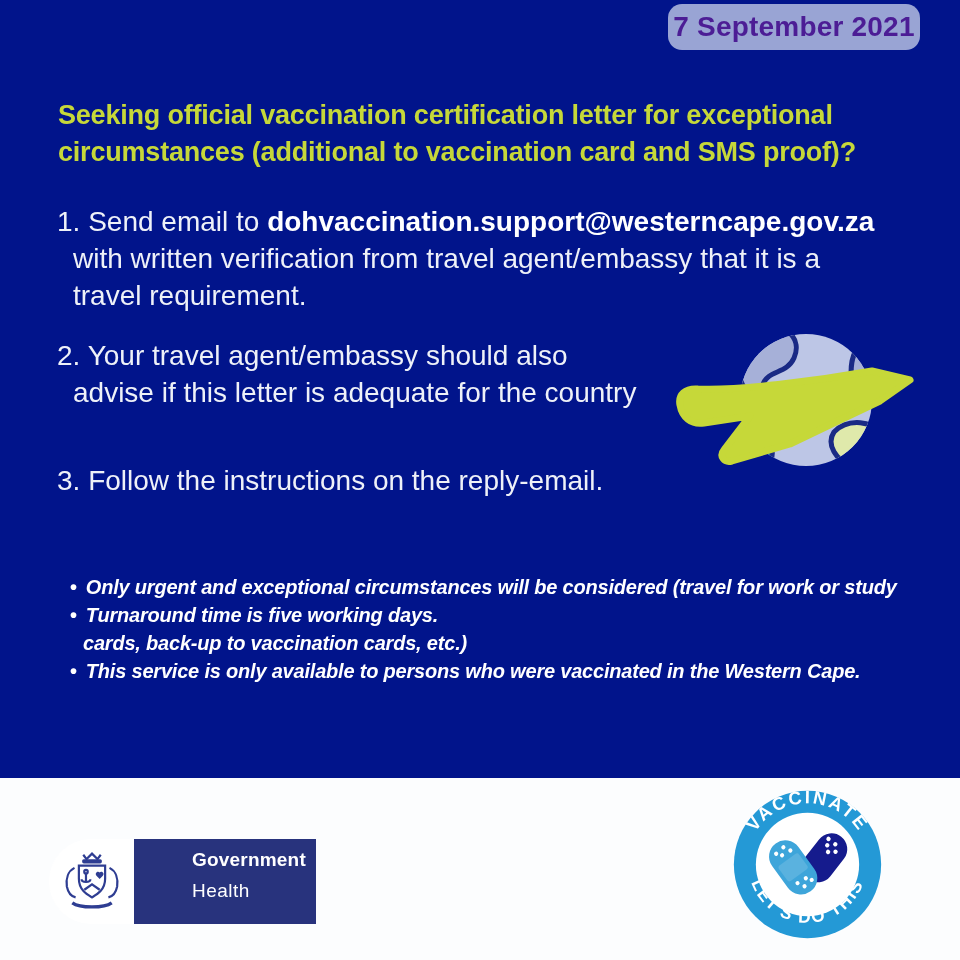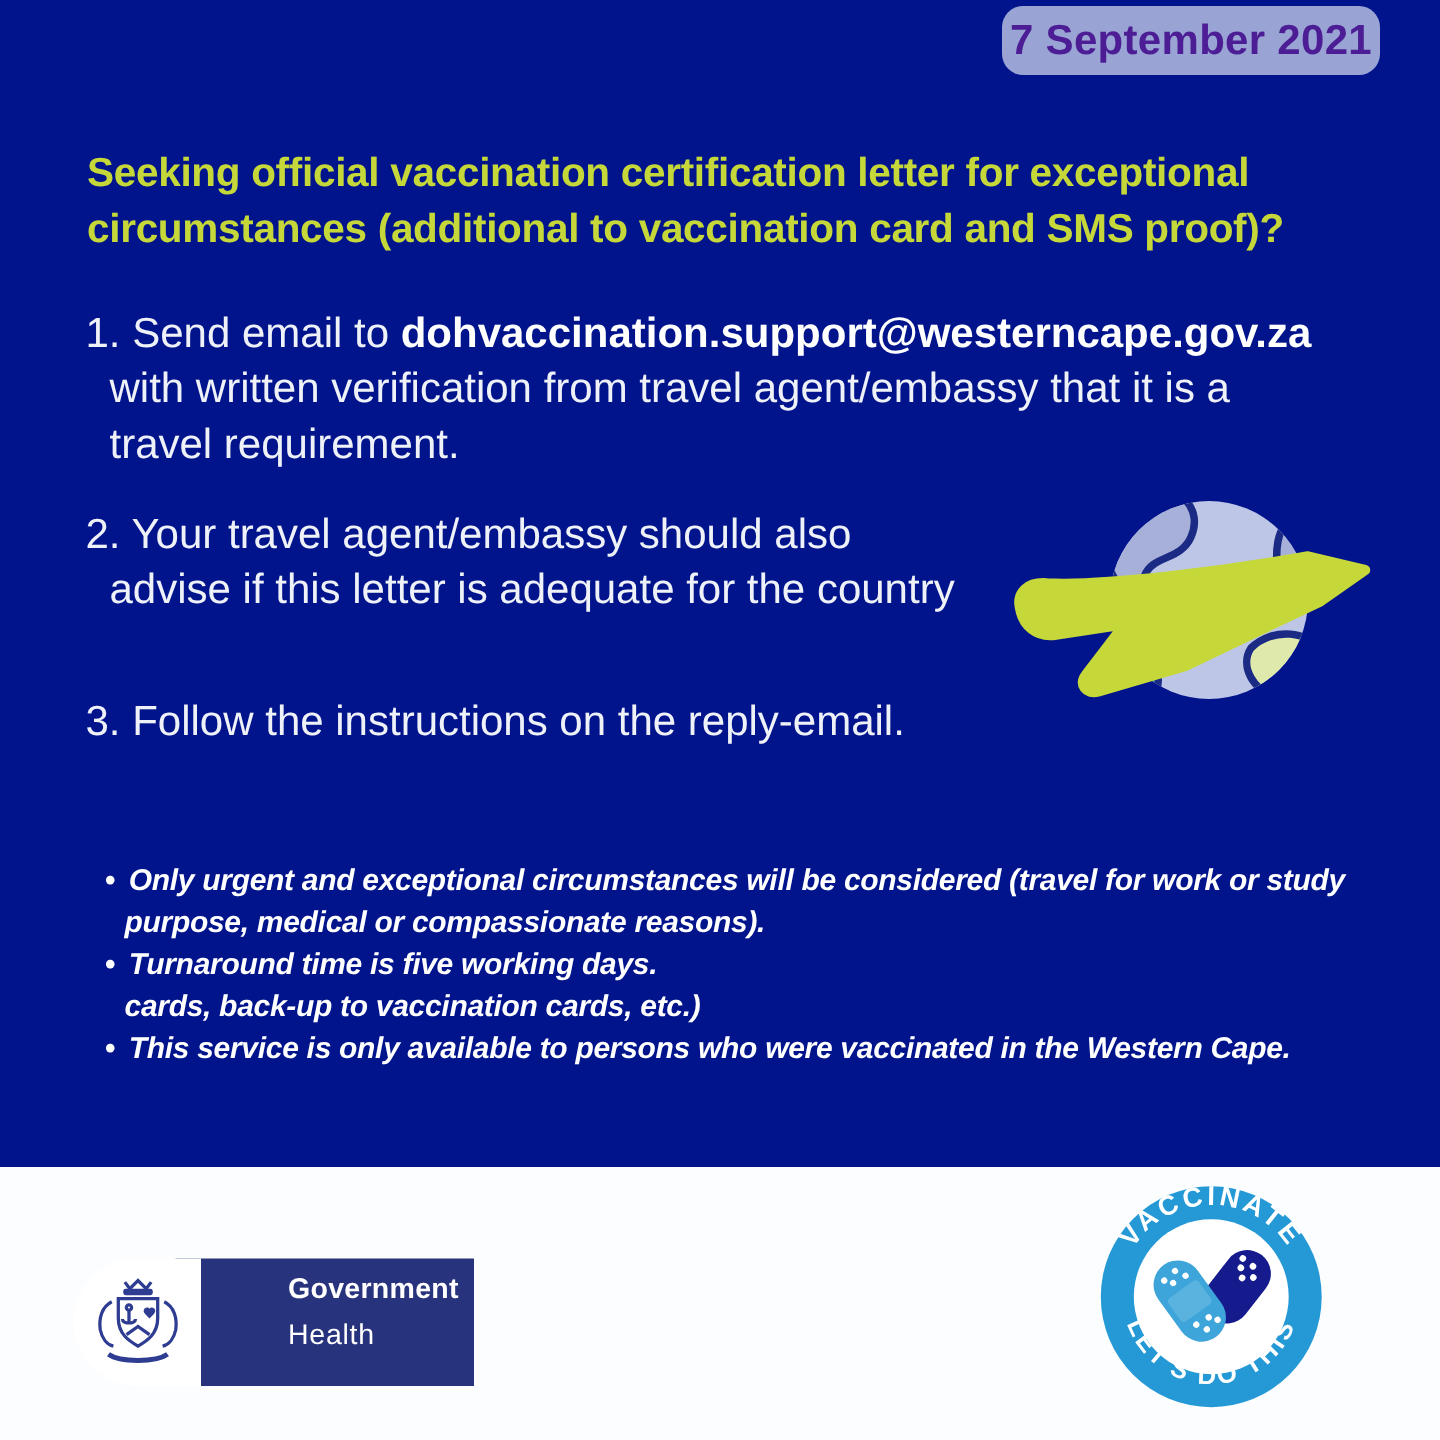--- a/index.html
+++ b/index.html
@@ -89,21 +89,20 @@
     <div class="cont">advise if this letter is adequate for the country</div>
   </div>
 
   <div class="step step3">
     <div>3. Follow the instructions on the reply-email.</div>
   </div>
 
   <div class="notes">
     <div>
       <div><span class="bul">•</span><span>Only urgent and exceptional circumstances will be considered (travel for work or study</span></div>
-      <div class="cont">purpose, medical or compassionate reasons).</div>
     </div>
     <div>
       <div><span class="bul">•</span><span>Turnaround time is five working days.</span></div>
     </div>
     <div>
       <div class="cont">cards, back-up to vaccination cards, etc.)</div>
     </div>
     <div>
       <div><span class="bul">•</span><span>This service is only available to persons who were vaccinated in the Western Cape.</span></div>
     </div>

